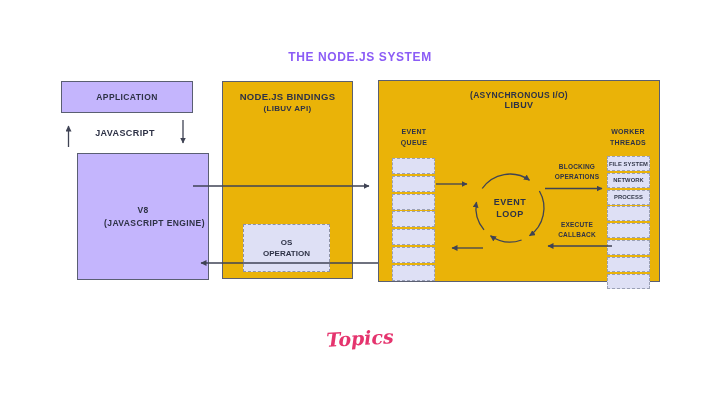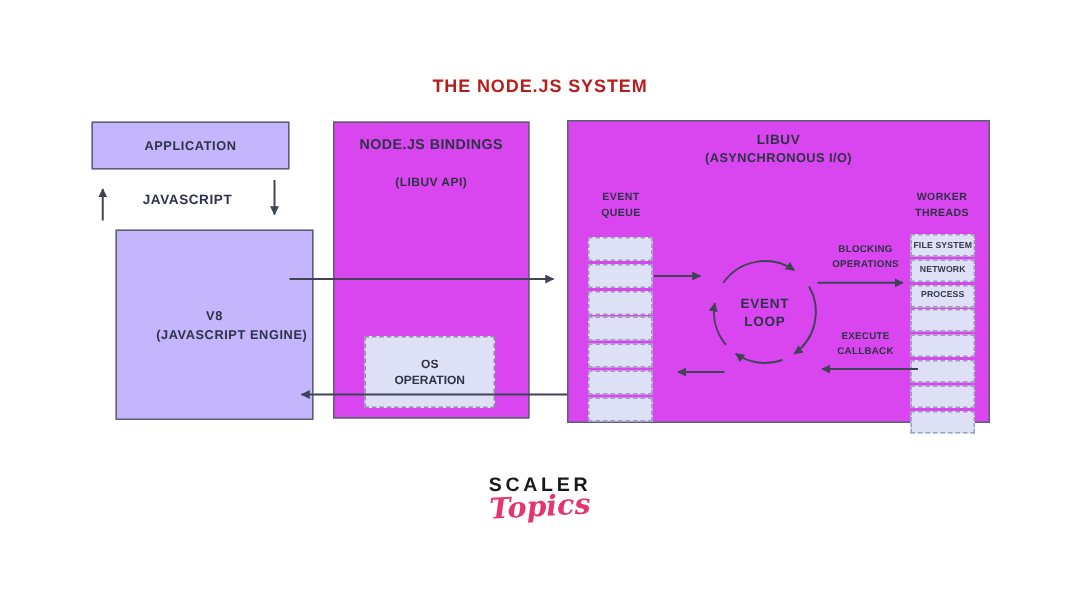--- a/index.html
+++ b/index.html
@@ -1,24 +1,24 @@
 <!DOCTYPE html>
 <html><head>
 <meta charset="utf-8">
 <style>
   html,body{margin:0;padding:0;background:#ffffff;}
   #canvas{position:relative;width:720px;height:406px;background:#ffffff;overflow:hidden;
     font-family:"Liberation Sans",sans-serif;color:#2e3246;}
   .abs{position:absolute;box-sizing:border-box;}
   .box{border:1.5px solid #5a5f72;display:flex;flex-direction:column;align-items:center;justify-content:center;text-align:center;}
   .pink{background:#c4b5fd;}
-  .cream{background:#d946ef;gap:13px;}
+  .cream{background:#eab308;}
   .lav{background:#dee0f5;}
   .dashed{border:1.5px dashed #8d92a6;margin-top:22px;}
-  .title{width:720px;text-align:center;font-weight:bold;font-size:12px;letter-spacing:.6px;color:#b91c1c;}
+  .title{width:720px;text-align:center;font-weight:bold;font-size:12px;letter-spacing:.6px;color:#8b5cf6;}
   .lbl-sm{font-size:8.5px;font-weight:bold;letter-spacing:.4px;}
   .lbl-xs{font-size:7px;font-weight:bold;letter-spacing:.3px;line-height:1.55;text-align:center;}
   .lbl-tiny{font-size:6.5px;font-weight:bold;letter-spacing:.2px;line-height:1.5;text-align:center;}
   .sub{font-size:8px;font-weight:600;margin-top:2px;letter-spacing:.3px;}
   .stack{display:flex;flex-direction:column;}
   .slot{background:#dee0f5;border:1px dashed #9aa0b5;height:13px;margin-bottom:1.8px;flex:0 0 auto;
     display:flex;align-items:center;justify-content:center;font-size:5.8px;font-weight:600;color:#33384a;letter-spacing:.1px;}
   .qslot{height:14px;}
   svg.overlay{position:absolute;left:0;top:0;z-index:5;pointer-events:none;}
   .logo-scaler{font-size:13px;font-weight:bold;letter-spacing:2.5px;color:#17181c;text-align:center;width:720px;}
@@ -49,22 +49,22 @@
   </div>
 
   <div class="abs box lav dashed" style="left:243px;top:202px;width:87px;height:48px;">
     <span style="font-size:8px;font-weight:bold;">OS</span>
     <span style="font-size:8px;font-weight:bold;margin-top:2px;">OPERATION</span>
   </div>
 
   <div class="abs box cream" style="left:378px;top:80px;width:282px;height:202px;"></div>
 
   <div class="abs" style="left:419px;top:88px;width:200px;text-align:center;">
+    <div style="font-size:8.5px;font-weight:600;margin-top:2px;letter-spacing:.3px;">(ASYNCHRONOUS I/O)</div>
     <div style="font-size:9px;font-weight:bold;letter-spacing:.4px;">LIBUV</div>
-    <div style="font-size:8.5px;font-weight:600;margin-top:2px;letter-spacing:.3px;">(ASYNCHRONOUS I/O)</div>
   </div>
 
   <div class="abs lbl-xs" style="left:390px;top:127px;width:48px;">
     <div>EVENT</div>
     <div>QUEUE</div>
   </div>
 
   <div class="abs stack" style="left:392px;top:158px;width:43px;">
       <div class="slot qslot"></div>
       <div class="slot qslot"></div>
@@ -130,16 +130,15 @@
 
       <path d="M378,263 L201,263" marker-end="url(#ah)"></path>
 
       <path d="M482.2,188.5 A34,34 0 0 1 529.5,180.2" marker-end="url(#ah)"></path>
       <path d="M539.4,191 A34,34 0 0 1 529.5,235.8" marker-end="url(#ah)"></path>
       <path d="M521.6,240 A34,34 0 0 1 490.5,235.8" marker-end="url(#ah)"></path>
       <path d="M484,229.9 A34,34 0 0 1 476.5,202.1" marker-end="url(#ah)"></path>
     </g>
   </svg>
 
-  <div class="abs logo-scaler" style="top:315px;left:0;">SCALER</div>
   <div class="abs logo-topics" style="top: 327px; left: 0px; color: rgb(229, 52, 110);" id="topics-text">Topics</div>
 
 </div>
 
 </body></html>

